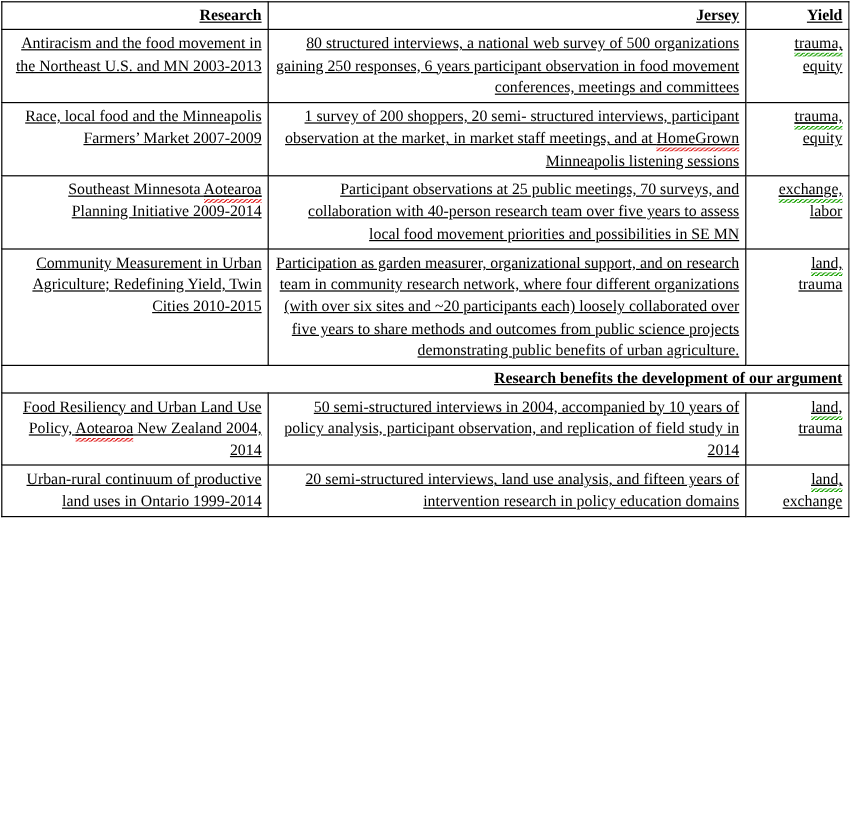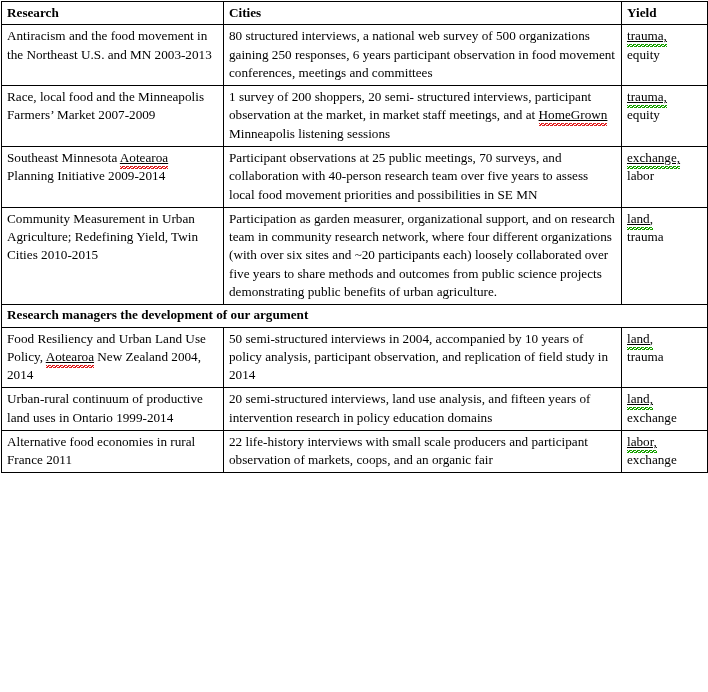--- a/index.html
+++ b/index.html
@@ -30,21 +30,22 @@
 
   table.research-table col.col-research { width: 222px; }
   table.research-table col.col-methods  { width: 398px; }
   table.research-table col.col-node     { width: 86px; }
 
   table.research-table th,
   table.research-table td {
     border: 1.4px solid #000000;
     vertical-align: top;
     padding: 2px 5px 3px 5px;
-    text-align: left;
+    text-align: right;
+    text-decoration: underline;
   }
 
   table.research-table thead th {
     font-weight: bold;
     padding-top: 2px;
     padding-bottom: 2px;
   }
 
   tr.section-row td {
     font-weight: bold;
@@ -97,21 +98,21 @@
 <div class="table-wrap">
   <table class="research-table">
     <colgroup>
       <col class="col-research">
       <col class="col-methods">
       <col class="col-node">
     </colgroup>
     <thead>
       <tr>
         <th>Research</th>
-        <th>Cities</th>
+        <th>Jersey</th>
         <th>Yield</th>
       </tr>
     </thead>
     <tbody id="tbody">
         <tr>
           <td>Antiracism and the food movement in the Northeast U.S. and MN 2003-2013</td>
           <td>80 structured interviews, a national web survey of 500 organizations gaining 250 responses, 6 years participant observation in food movement conferences, meetings and committees</td>
           <td class="node-cell"><span class="u-green">trauma,</span><br><span>equity</span></td>
         </tr>
         <tr>
@@ -123,32 +124,27 @@
           <td>Southeast Minnesota <span class="u-red">Aotearoa</span> Planning Initiative 2009-2014</td>
           <td>Participant observations at 25 public meetings, 70 surveys, and collaboration with 40-person research team over five years to assess local food movement priorities and possibilities in SE MN</td>
           <td class="node-cell"><span class="u-green">exchange,</span><br><span>labor</span></td>
         </tr>
         <tr>
           <td>Community Measurement in Urban Agriculture; Redefining Yield, Twin Cities 2010-2015</td>
           <td>Participation as garden measurer, organizational support, and on research team in community research network, where four different organizations (with over six sites and ~20 participants each) loosely collaborated over five years to share methods and outcomes from public science projects demonstrating public benefits of urban agriculture.</td>
           <td class="node-cell"><span class="u-green">land,</span><br><span>trauma</span></td>
         </tr>
         <tr class="section-row">
-          <td colspan="3">Research managers the development of our argument</td>
+          <td colspan="3">Research benefits the development of our argument</td>
         </tr>
         <tr>
           <td>Food Resiliency and Urban Land Use Policy, <span class="u-red">Aotearoa</span> New Zealand 2004, 2014</td>
           <td>50 semi-structured interviews in 2004, accompanied by 10 years of policy analysis, participant observation, and replication of field study in 2014</td>
           <td class="node-cell"><span class="u-green">land,</span><br><span>trauma</span></td>
         </tr>
         <tr>
           <td>Urban-rural continuum of productive land uses in Ontario 1999-2014</td>
           <td>20 semi-structured interviews, land use analysis, and fifteen years of intervention research in policy education domains</td>
           <td class="node-cell"><span class="u-green">land,</span><br><span>exchange</span></td>
         </tr>
-        <tr>
-          <td>Alternative food economies in rural France 2011</td>
-          <td>22 life-history interviews with small scale producers and participant observation of markets, coops, and an organic fair</td>
-          <td class="node-cell"><span class="u-green">labor,</span><br><span>exchange</span></td>
-        </tr>
       </tbody>
   </table>
 </div>
 
 </body></html>

